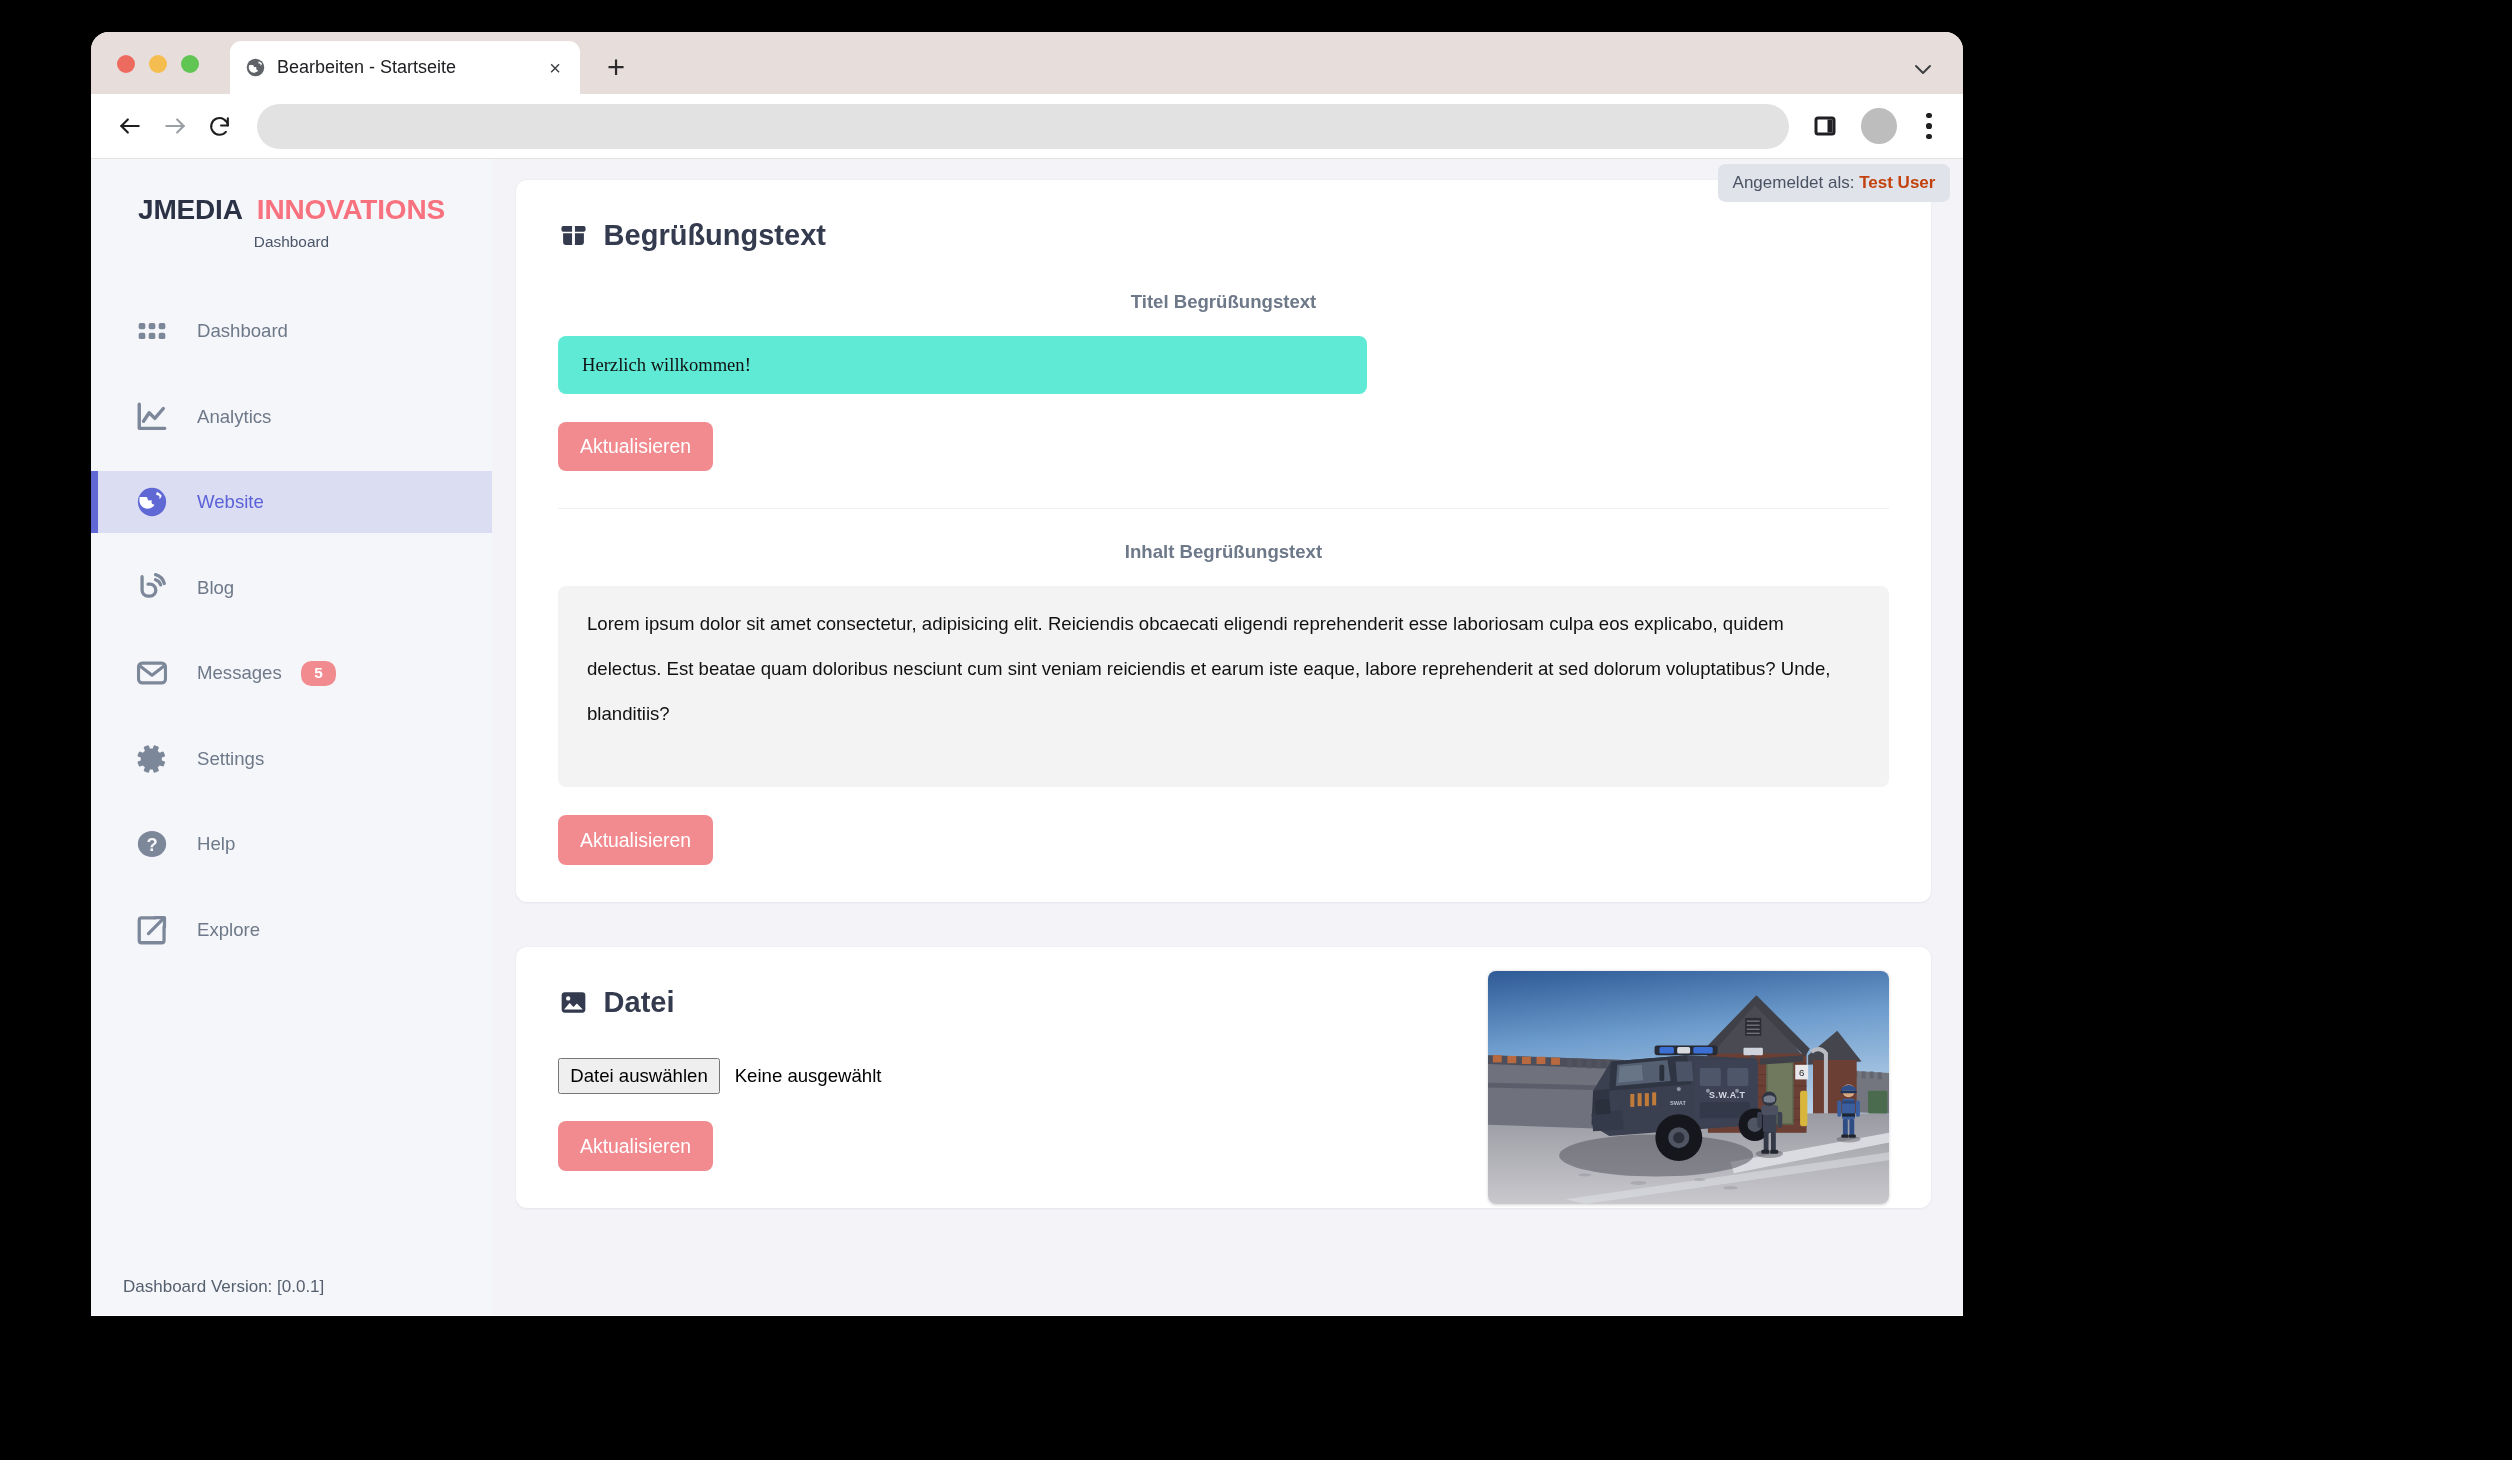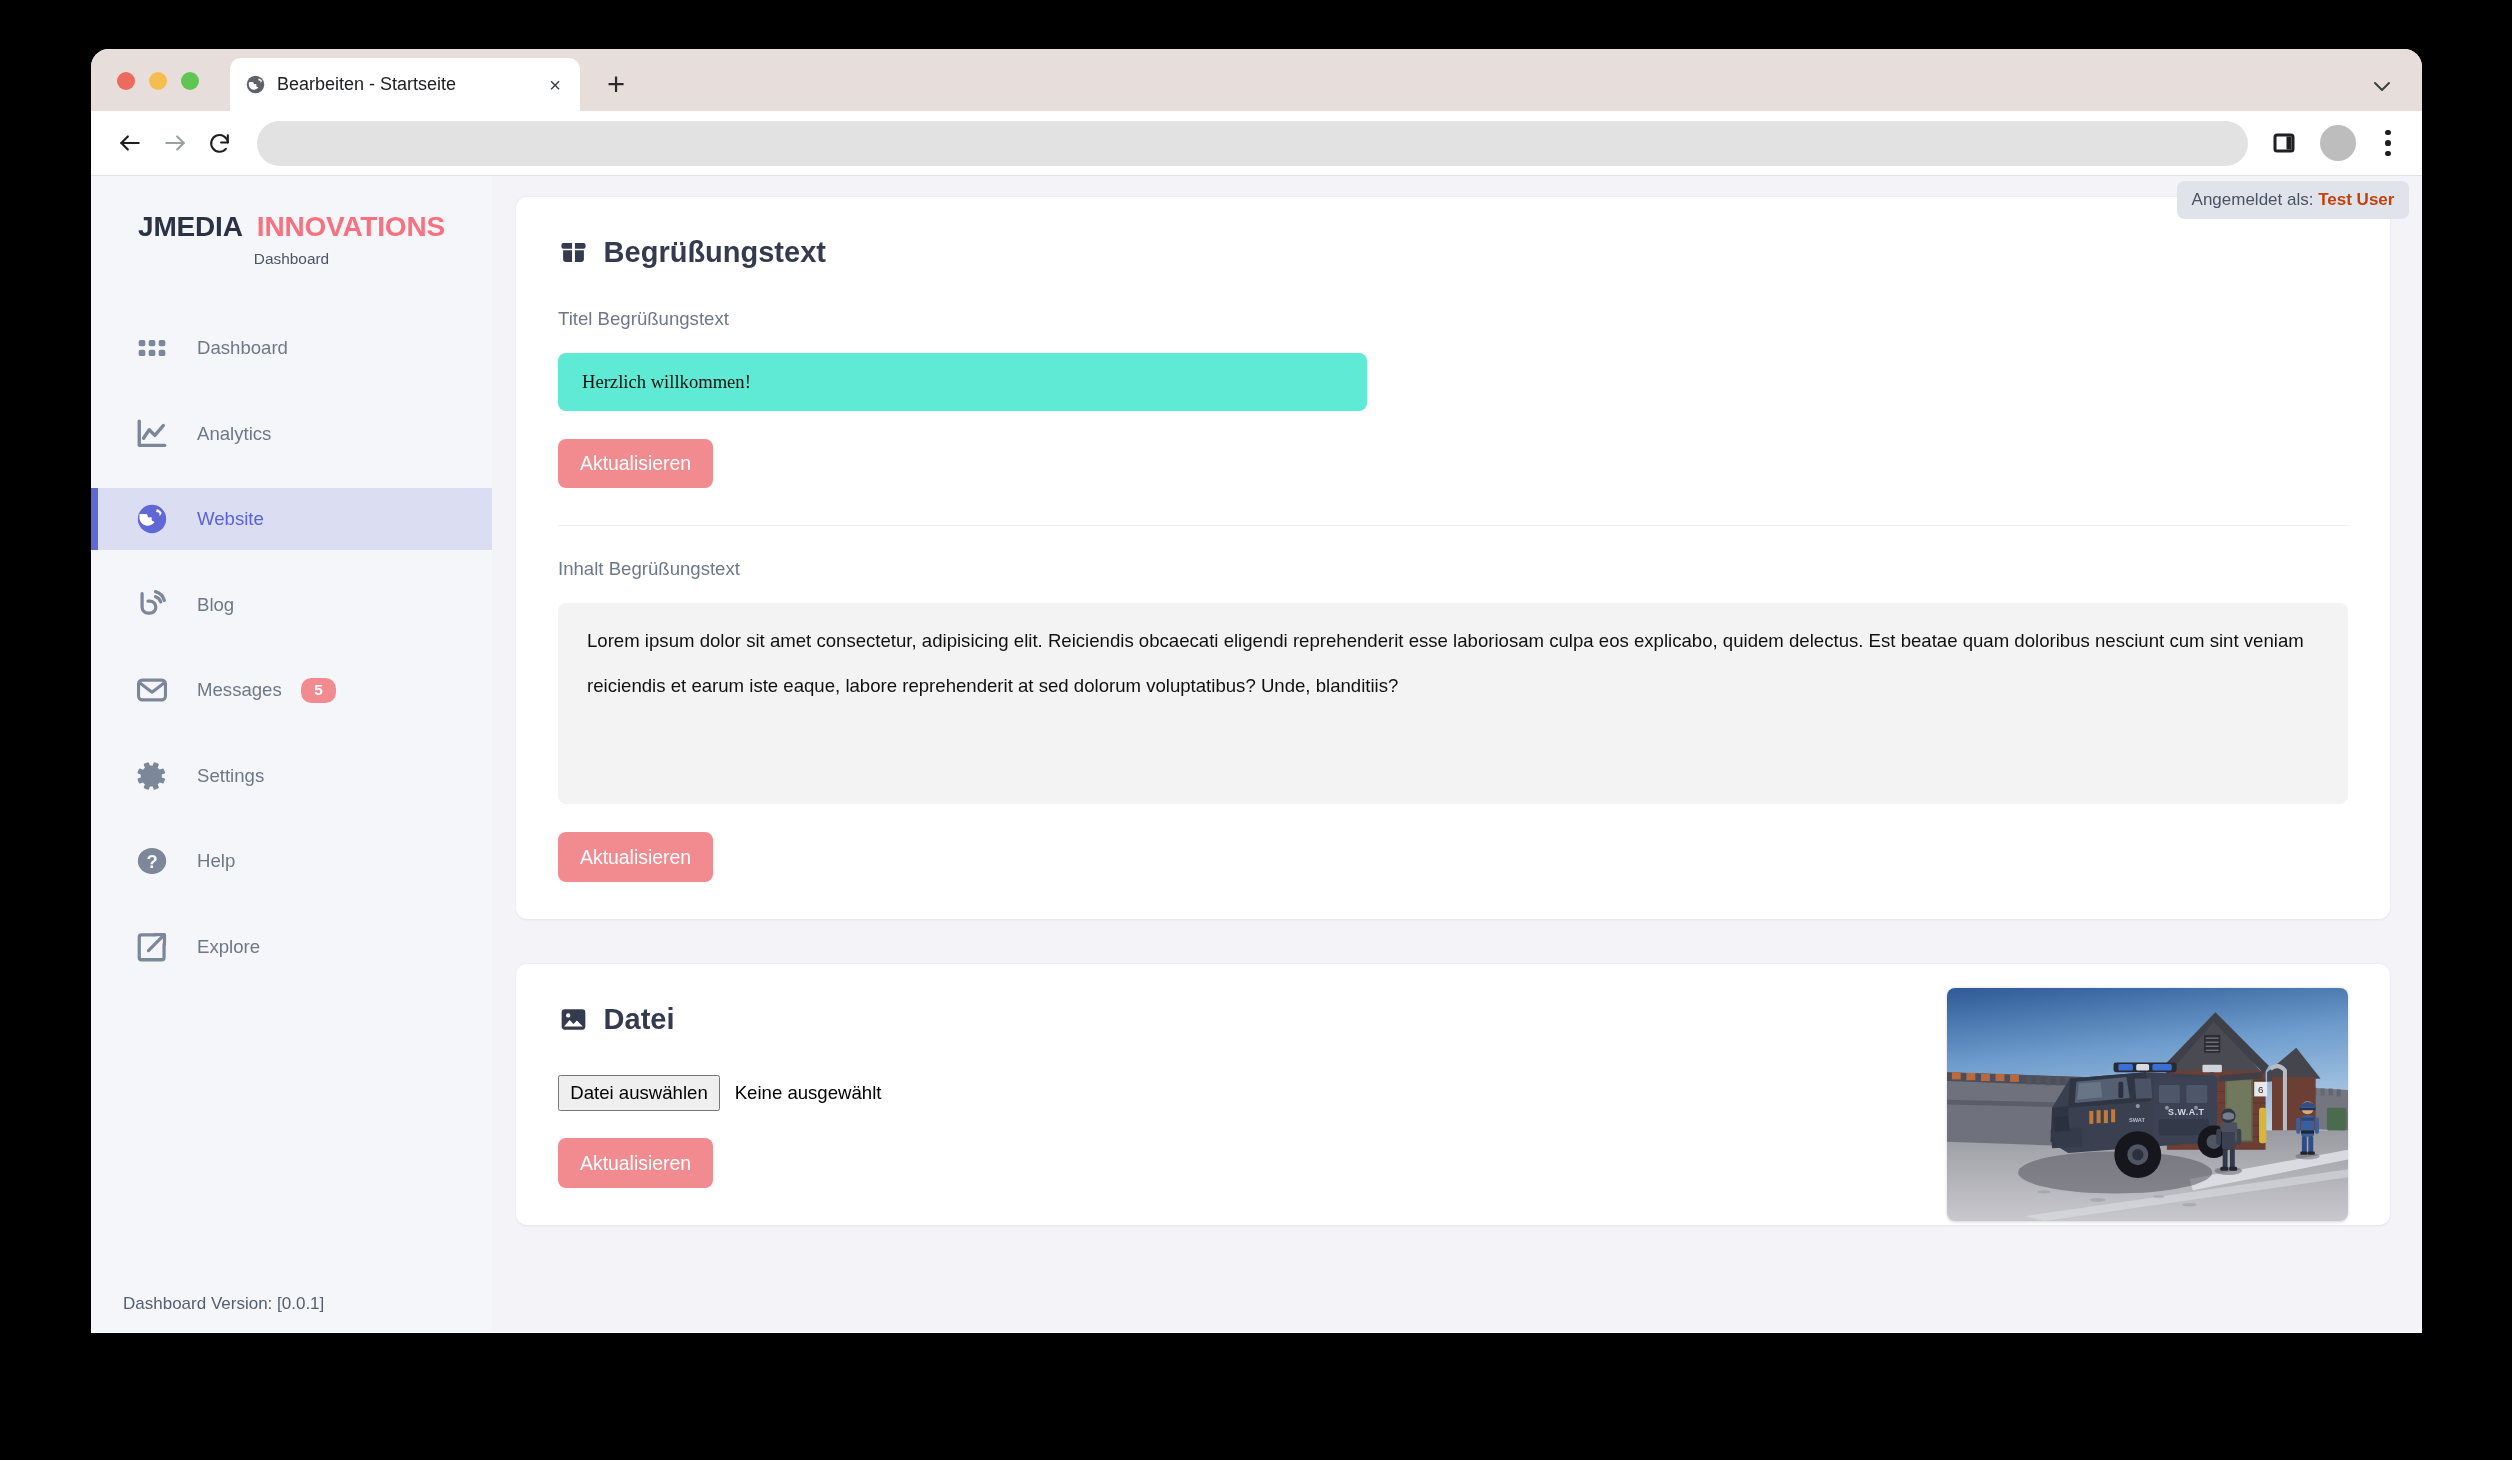--- a/index.html
+++ b/index.html
@@ -9,22 +9,22 @@
     height: 1460px;
     background: #000000;
     font-family: "Liberation Sans", sans-serif;
     overflow: hidden;
   }
 
   
   #browser-window {
     position: absolute;
     left: 91px;
-    top: 49px;
-    width: 2331px;
+    top: 32px;
+    width: 1872px;
     height: 1284px;
     border-radius: 18px 18px 0 0;
     overflow: hidden;
     background: #ffffff;
     box-shadow: 0 8px 32px rgba(0,0,0,0.35);
   }
 
   
   #tab-strip {
     position: relative;
@@ -266,23 +266,24 @@
     color: #343b4e;
     margin-bottom: 39px;
   }
   .card-heading .heading-icon {
     width: 31px; height: 31px; flex: 0 0 31px;
     margin-right: 14.6px;
     display: flex; align-items: center; justify-content: center;
   }
   .field-label {
     font-size: 18.6px;
-    font-weight: normal;
+    font-weight: bold;
     color: #6d7889;
     margin-bottom: 23px;
+    text-align: center;
   }
   .text-input {
     background: #5eead4;
     border: none;
     border-radius: 8px;
     width: 809px;
     max-width: 100%;
     height: 58px;
     font-size: 18.6px;
     color: #111111;

